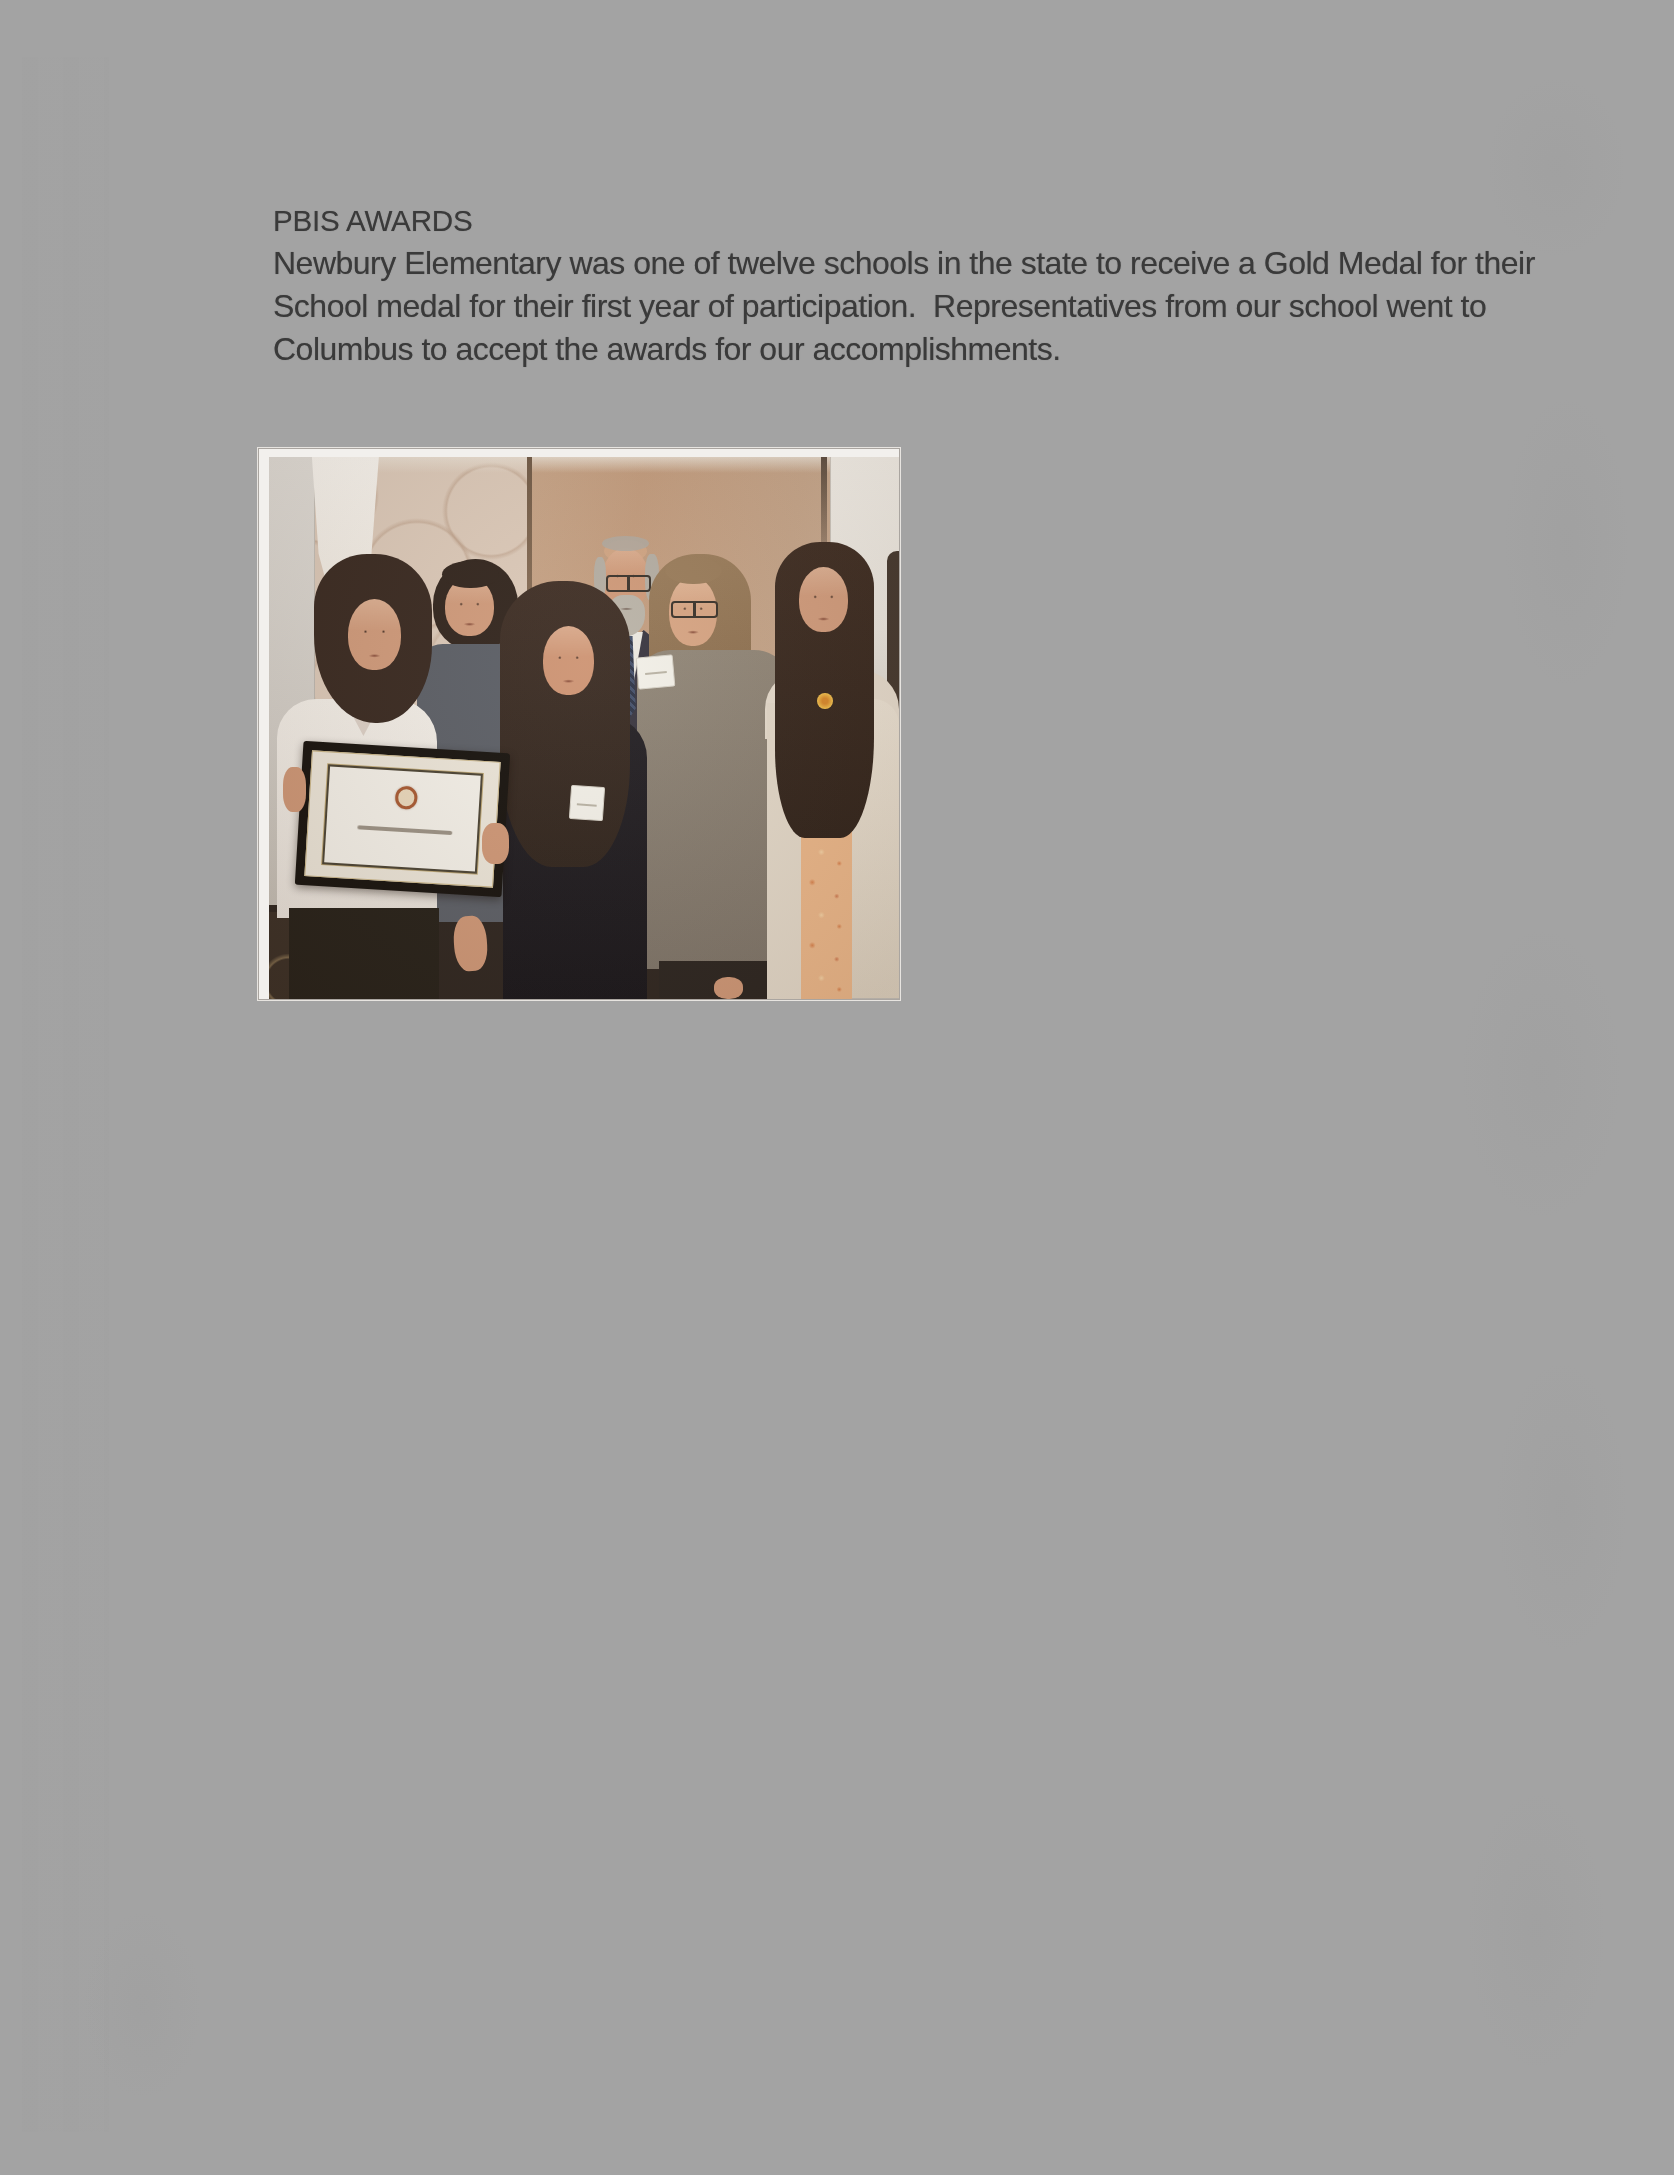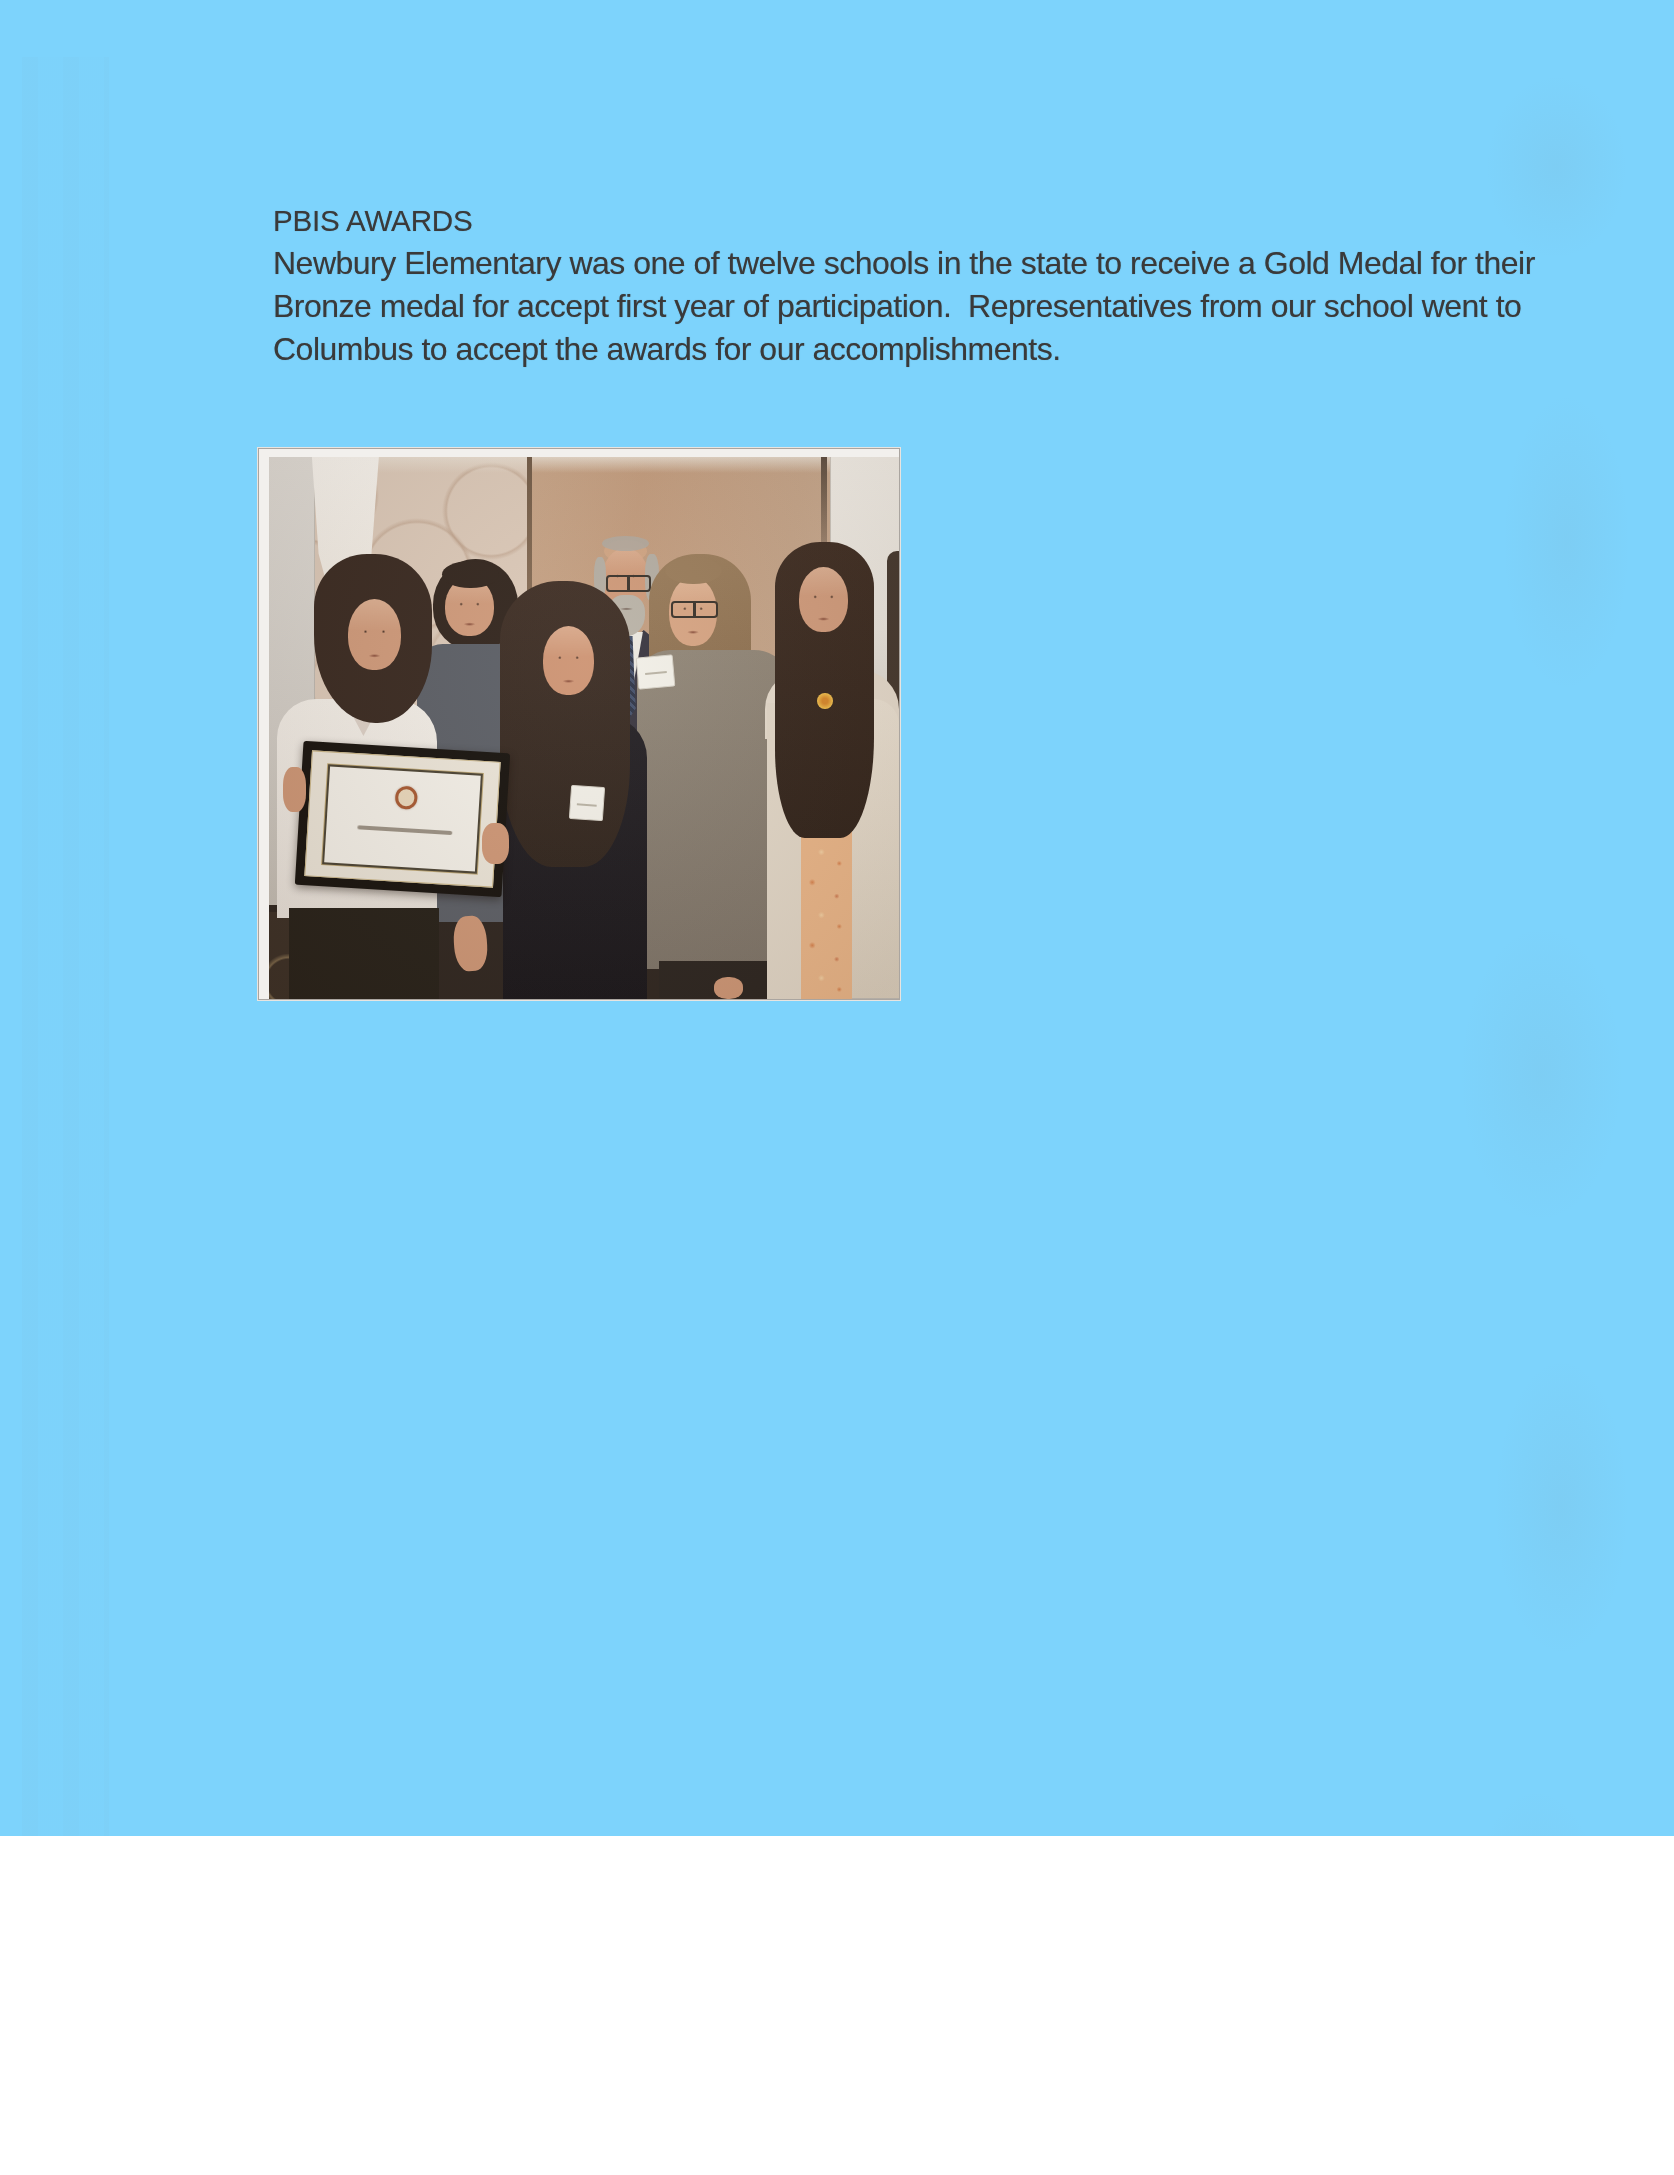--- a/index.html
+++ b/index.html
@@ -1,16 +1,16 @@
 <!DOCTYPE html>
 <html><head>
 <meta charset="utf-8">
 <style>
   html,body{margin:0;padding:0;background:#ffffff;}
-  .page{position:relative;width:1675px;height:1836px;background:#7dd3fc;overflow:hidden;
+  .page{position:relative;width:1675px;height:2175px;background:#a3a3a3;overflow:hidden;
         font-family:"Liberation Sans", sans-serif;}
   
   .streak-left{position:absolute;left:21.7px;top:57px;width:87px;height:2075px;
     background:repeating-linear-gradient(90deg, rgba(125,125,125,0.055) 0 15.8px, rgba(125,125,125,0.015) 15.8px 41px);
     opacity:.55;}
   .blob{position:absolute;background:radial-gradient(closest-side, rgba(128,128,128,0.065), rgba(128,128,128,0) 72%);}
   
   .textblock{position:absolute;left:273px;top:199px;width:1261px;color:#3a3a3a;
     text-shadow:0 0 0.8px rgba(55,55,55,0.5);}
   .page-title{font-size:29.6px;line-height:43px;font-weight:400;letter-spacing:-0.2px;white-space:pre;}
@@ -80,21 +80,21 @@
   <div class="blob" style="left:1458px;top:39px;width:197px;height:256px;"></div>
   <div class="blob" style="left:1478px;top:335px;width:177px;height:414px;"></div>
   <div class="blob" style="left:1428px;top:867px;width:227px;height:414px;"></div>
   <div class="blob" style="left:1468px;top:1300px;width:187px;height:414px;"></div>
   <div class="blob" style="left:1438px;top:1734px;width:197px;height:394px;"></div>
   <div class="blob" style="left:59px;top:1872px;width:167px;height:266px;"></div>
 
   <div class="textblock">
     <div class="page-title">PBIS AWARDS</div>
     <div class="para-line">Newbury Elementary was one of twelve schools in the state to receive a Gold Medal for their</div>
-    <div class="para-line">Bronze medal for accept first year of participation.  Representatives from our school went to</div>
+    <div class="para-line">School medal for their first year of participation.  Representatives from our school went to</div>
     <div class="para-line">Columbus to accept the awards for our accomplishments.</div>
   </div>
 
   <div class="photo">
     <div class="scene">
 
       <div class="wall" style="background-color: rgb(194, 156, 126);"></div>
       <div class="panel-circles" style="background-color: rgb(220, 202, 186);"></div>
       <div class="top-strip"></div>
       <div class="drape-col"></div>

